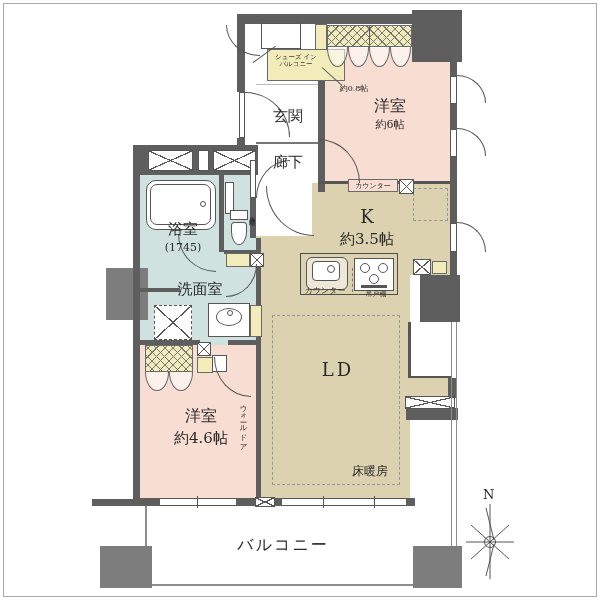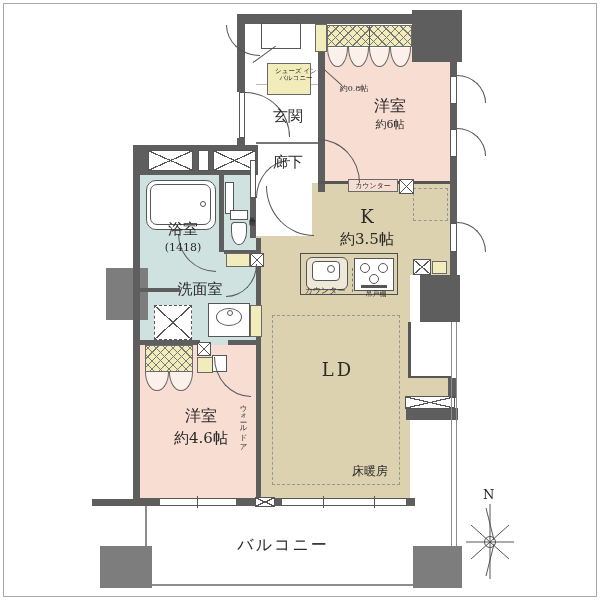--- a/index.html
+++ b/index.html
@@ -86,21 +86,21 @@
   <div class="wall" style="left:406px;top:498px;width:9px;height:8px"></div>
   <div class="wall" style="left:92px;top:499px;width:41px;height:7px"></div>
   <div class="thinline" style="left:256px;top:142px;width:62px;height:2px;background:#777"></div>
   <div class="thinline" style="left:256px;top:84px;width:62px;height:1px;background:#bbb"></div>
 
   <div class="xbox" style="left:148px;top:150px;width:45px;height:21px"></div>
   <div class="wbox" style="left:198px;top:150px;width:11px;height:21px"></div>
   <div class="xbox" style="left:213px;top:150px;width:43px;height:21px"></div>
 
   <div class="yellow" style="left:315px;top:24px;width:12px;height:28px"></div>
-  <div class="yellow" style="left:267px;top:63px;width:44px;height:32px">
+  <div class="yellow" style="left:267px;top:49px;width:78px;height:32px">
     <div class="label" style="left:0;top:4px;width:56px;font-size:6.5px">
       <span>シューズ イン</span><br>
       <span>バルコニー</span>
     </div>
   </div>
   <div class="yellow hatch" style="left:327px;top:25px;width:85px;height:22px"></div>
   <div class="thinline" style="left:369px;top:25px;width:1px;height:22px"></div>
   <div class="yellow hatch" style="left:145px;top:345px;width:48px;height:27px"></div>
   <div class="yellow" style="left:226px;top:253px;width:24px;height:14px"></div>
   <div class="yellow" style="left:250px;top:305px;width:12px;height:32px"></div>
@@ -183,21 +183,21 @@
   <div class="ptr" style="left:322px;top:67px;width:26px;transform:rotate(42deg)"></div>
 
   <div class="label" style="left:332px;top:84px;width:44px;font-size:8px">約0.8帖</div>
   <div class="label" style="left:262px;top:108px;width:52px;font-size:15px">玄関</div>
   <div class="label" style="left:262px;top:154px;width:52px;font-size:15px">廊下</div>
   <div class="label" style="left:358px;top:97px;width:64px;font-size:16px">洋室</div>
   <div class="label" style="left:356px;top:119px;width:68px;font-size:11px">約6帖</div>
   <div class="label" style="left:350px;top:207px;width:34px;font-size:18px">K</div>
   <div class="label" style="left:330px;top:231px;width:74px;font-size:15px">約3.5帖</div>
   <div class="label" style="left:160px;top:221px;width:46px;font-size:15px">浴室</div>
-  <div class="label" style="left:160px;top:242px;width:46px;font-size:11px">(1418)</div>
+  <div class="label" style="left:160px;top:242px;width:46px;font-size:11px">(1745)</div>
   <div class="label vtext" style="left:243px;top:194px;width:12px;height:38px;font-size:6.5px">吊戸棚</div>
   <div class="label" style="left:165px;top:281px;width:70px;font-size:15px">洗面室</div>
   <div class="label" style="left:303px;top:286px;width:44px;font-size:8px">カウンター</div>
   <div class="abs" style="left:352px;top:268px;width:1px;height:24px;border-left:1px dashed #777"></div>
   <div class="label" style="left:358px;top:290px;width:36px;font-size:7px">吊戸棚</div>
   <div class="label" style="left:170px;top:407px;width:62px;font-size:16px">洋室</div>
   <div class="label" style="left:164px;top:430px;width:74px;font-size:15px">約4.6帖</div>
   <div class="label vtext" style="left:235px;top:390px;width:12px;height:66px;font-size:7.5px">ウォールドア</div>
   <div class="label" style="left:316px;top:360px;width:44px;font-size:18px;letter-spacing:3px">LD</div>
   <div class="label" style="left:346px;top:465px;width:48px;font-size:12px">床暖房</div>

